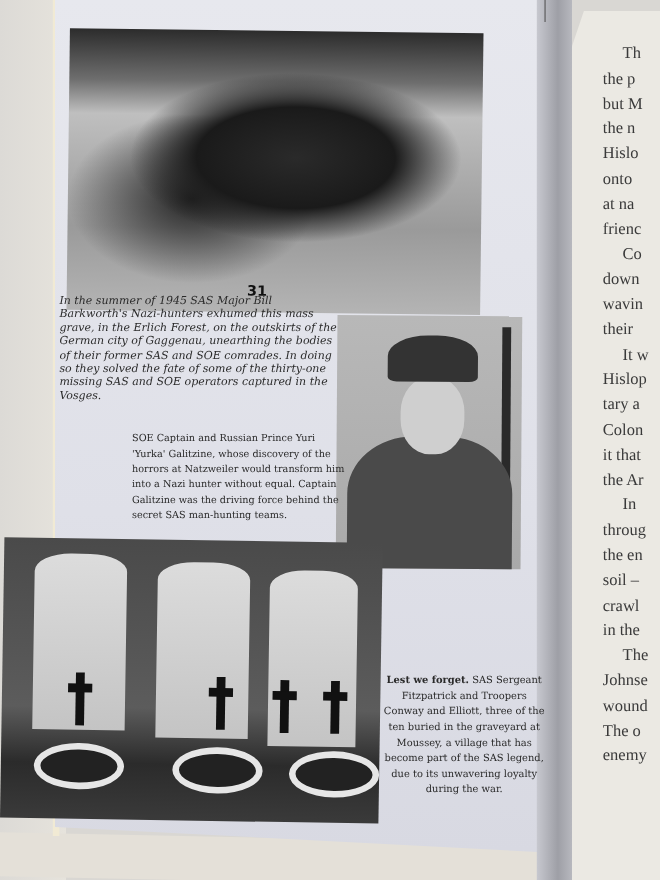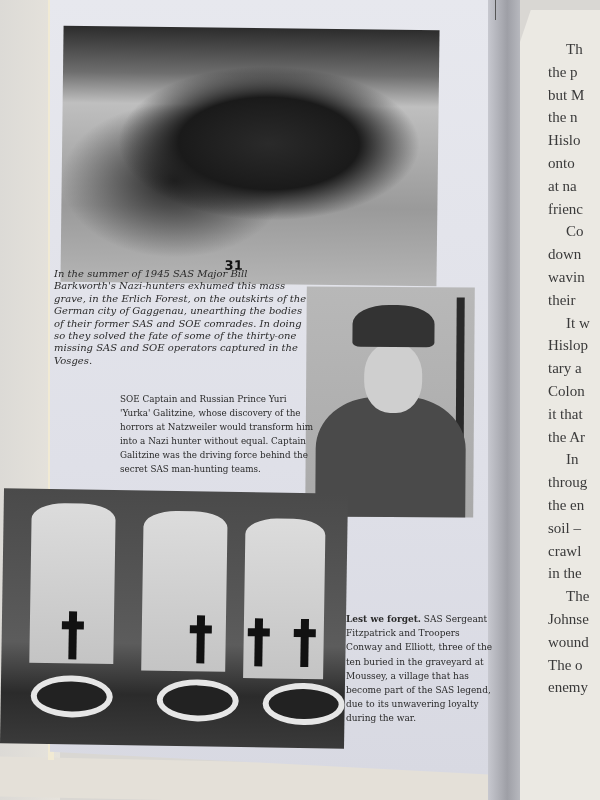--- a/index.html
+++ b/index.html
@@ -27,21 +27,21 @@
   .photo3{left:2px;top:491px;width:344px;height:255px;background:linear-gradient(180deg,#4a4a4a 0%,#5c5c5c 60%,#2b2b2b 80%,#3a3a3a 100%);transform:rotate(0.9deg);}
   .stone{position:absolute;background:linear-gradient(180deg,#dcdcdc,#c4c4c4);border-radius:40% 40% 2px 2px/10% 10% 0 0;}
   .cross{position:absolute;width:22px;height:48px;}
   .cross:before{content:"";position:absolute;left:7px;top:0;width:8px;height:48px;background:#111;}
   .cross:after{content:"";position:absolute;left:0;top:10px;width:22px;height:8px;background:#111;}
   .wreath{position:absolute;width:70px;height:30px;border-radius:50%;border:6px solid #e6e6e6;background:#222;}
   .caption{position:absolute;font-size:9.6px;line-height:12.4px;color:#2a2a2a;}
   .cap1{left:54px;top:268px;width:254px;font-family:"DejaVu Serif",serif;font-size:10px;}
   .cap1 span{font-style:italic;}
   .cap2{left:108px;top:392px;width:198px;font-family:"DejaVu Serif",serif;font-size:8.8px;line-height:14px;margin-left:12px;}
-  .cap3{left:346px;top:612px;width:152px;font-family:"DejaVu Serif",serif;font-size:9px;line-height:14.2px;}
+  .cap3{left:346px;top:612px;width:152px;font-family:"DejaVu Serif",serif;font-size:9px;line-height:14.2px;text-align:center;}
   .cap3 b{font-weight:bold;}
   .rp{position:absolute;left:548px;top:38px;width:60px;font-family:"Liberation Serif",serif;font-size:15px;line-height:22.8px;color:#3a3a3a;white-space:nowrap;}
   .rp div{height:22.8px;}
 </style>
 </head>
 <body>
 
 <div class="bg-left"></div>
 <div class="bg-bottom"></div>
 <div class="left-edge"></div>

